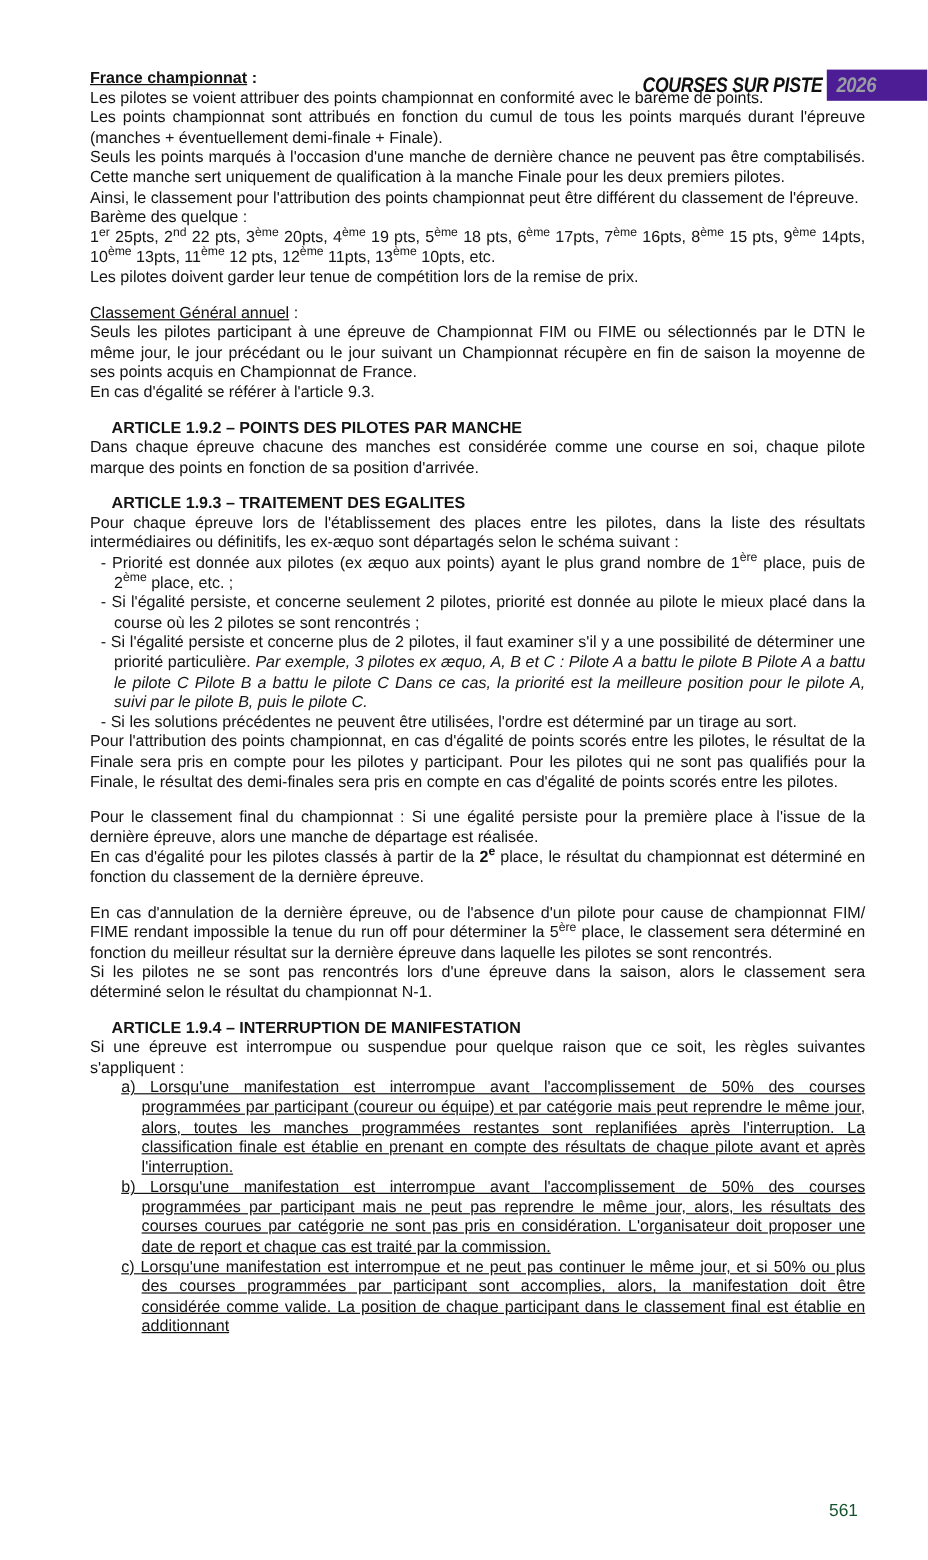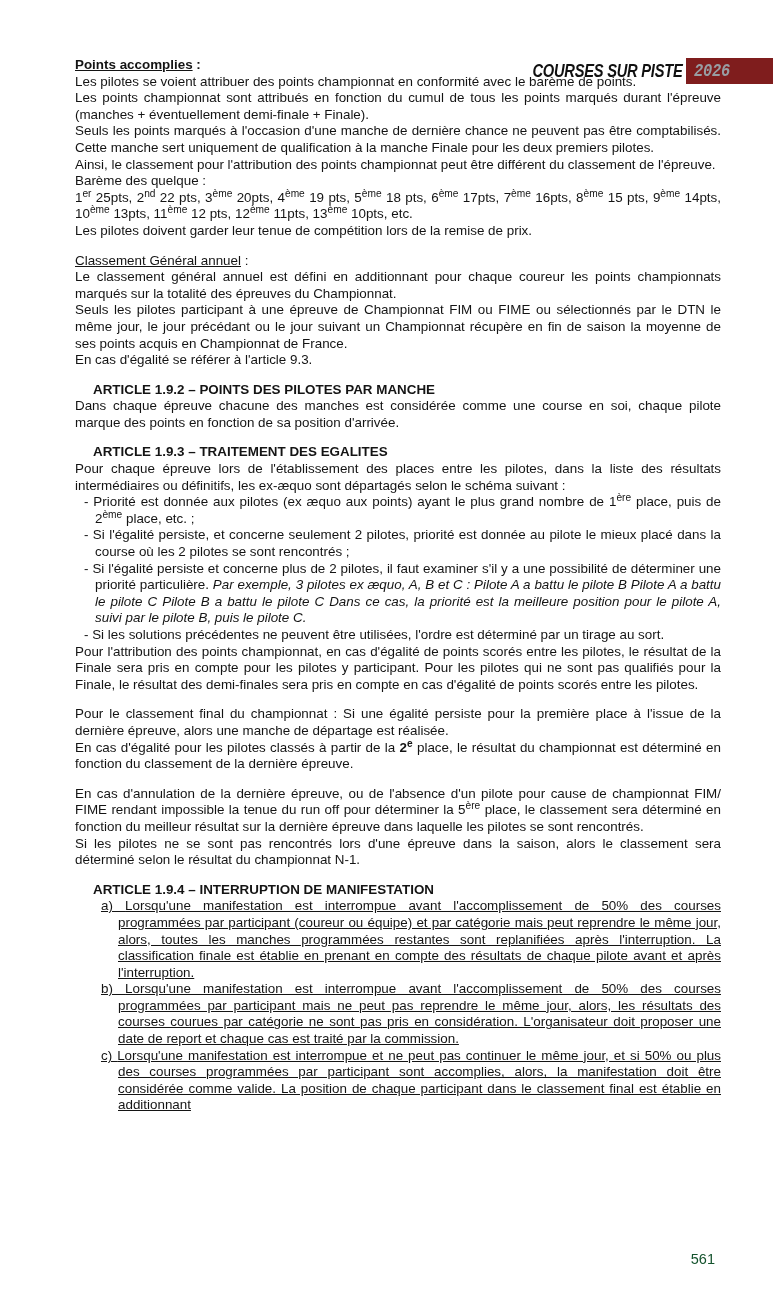--- a/index.html
+++ b/index.html
@@ -32,37 +32,36 @@
 
   .page-number{position:absolute;top:1251px;right:58px;font-size:14.5px;color:#14532d;}
 </style>
 </head>
 <body>
 
 <div class="page">
 
   <div class="header">
     <span class="header-title">COURSES SUR PISTE</span>
-    <span class="year-box" style="background: #7f1d1d; font-family: Liberation Mono, monospace;">
+    <span class="year-box" style="background: #4c1d95;">
       <span class="year" style="color: rgb(152, 157, 162);">2026</span>
     </span>
   </div>
 
   <div class="content">
-      <div class="blk heading"><span class="b u">Points accomplies</span><span class="b"> :</span></div>
+      <div class="blk heading"><span class="b u">France championnat</span><span class="b"> :</span></div>
       <div class="blk p"><span>Les pilotes se voient attribuer des points championnat en conformité avec le barème de points.</span></div>
       <div class="blk p"><span>Les points championnat sont attribués en fonction du cumul de tous les points marqués durant l'épreuve (manches + éventuellement demi-finale + Finale).</span></div>
       <div class="blk p"><span>Seuls les points marqués à l'occasion d'une manche de dernière chance ne peuvent pas être comptabilisés. Cette manche sert uniquement de qualification à la manche Finale pour les deux premiers pilotes.</span></div>
       <div class="blk p"><span>Ainsi, le classement pour l'attribution des points championnat peut être différent du classement de l'épreuve.</span></div>
       <div class="blk p"><span>Barème des quelque :</span></div>
       <div class="blk p"><span>1</span><sup>er</sup><span> 25pts, 2</span><sup>nd</sup><span> 22 pts, 3</span><sup>ème</sup><span> 20pts, 4</span><sup>ème</sup><span> 19 pts, 5</span><sup>ème</sup><span> 18 pts, 6</span><sup>ème</sup><span> 17pts, 7</span><sup>ème</sup><span> 16pts, 8</span><sup>ème</sup><span> 15 pts, 9</span><sup>ème</sup><span> 14pts, 10</span><sup>ème</sup><span> 13pts, 11</span><sup>ème</sup><span> 12 pts, 12</span><sup>ème</sup><span> 11pts, 13</span><sup>ème</sup><span> 10pts, etc.</span></div>
       <div class="blk p"><span>Les pilotes doivent garder leur tenue de compétition lors de la remise de prix.</span></div>
       <div class="gap" style="height: 13px;"></div>
       <div class="blk heading"><span class="u">Classement Général annuel</span><span> :</span></div>
-      <div class="blk p"><span>Le classement général annuel est défini en additionnant pour chaque coureur les points championnats marqués sur la totalité des épreuves du Championnat.</span></div>
       <div class="blk p"><span>Seuls les pilotes participant à une épreuve de Championnat FIM ou FIME ou sélectionnés par le DTN le même jour, le jour précédant ou le jour suivant un Championnat récupère en fin de saison la moyenne de ses points acquis en Championnat de France.</span></div>
       <div class="blk p"><span>En cas d'égalité se référer à l'article 9.3.</span></div>
       <div class="gap" style="height: 13px;"></div>
       <div class="blk article"><span>ARTICLE 1.9.2 – POINTS DES PILOTES PAR MANCHE</span></div>
       <div class="blk p"><span>Dans chaque épreuve chacune des manches est considérée comme une course en soi, chaque pilote marque des points en fonction de sa position d'arrivée.</span></div>
       <div class="gap" style="height: 13px;"></div>
       <div class="blk article"><span>ARTICLE 1.9.3 – TRAITEMENT DES EGALITES</span></div>
       <div class="blk p"><span>Pour chaque épreuve lors de l'établissement des places entre les pilotes, dans la liste des résultats intermédiaires ou définitifs, les ex-æquo sont départagés selon le schéma suivant :</span></div>
       <div class="blk dash"><span class="marker">- </span><span>Priorité est donnée aux pilotes (ex æquo aux points) ayant le plus grand nombre de 1</span><sup>ère</sup><span> place, puis de 2</span><sup>ème</sup><span> place, etc. ;</span></div>
       <div class="blk dash"><span class="marker">- </span><span>Si l'égalité persiste, et concerne seulement 2 pilotes, priorité est donnée au pilote le mieux placé dans la course où les 2 pilotes se sont rencontrés ;</span></div>
@@ -70,20 +69,21 @@
       <div class="blk dash"><span class="marker">- </span><span>Si les solutions précédentes ne peuvent être utilisées, l'ordre est déterminé par un tirage au sort.</span></div>
       <div class="blk p"><span>Pour l'attribution des points championnat, en cas d'égalité de points scorés entre les pilotes, le résultat de la Finale sera pris en compte pour les pilotes y participant. Pour les pilotes qui ne sont pas qualifiés pour la Finale, le résultat des demi-finales sera pris en compte en cas d'égalité de points scorés entre les pilotes.</span></div>
       <div class="gap" style="height: 13px;"></div>
       <div class="blk p"><span>Pour le classement final du championnat : Si une égalité persiste pour la première place à l'issue de la dernière épreuve, alors une manche de départage est réalisée.</span></div>
       <div class="blk p"><span>En cas d'égalité pour les pilotes classés à partir de la </span><span class="b">2</span><sup class="b">e</sup><span> place, le résultat du championnat est déterminé en fonction du classement de la dernière épreuve.</span></div>
       <div class="gap" style="height: 13px;"></div>
       <div class="blk p"><span>En cas d'annulation de la dernière épreuve, ou de l'absence d'un pilote pour cause de championnat FIM/ FIME rendant impossible la tenue du run off pour déterminer la 5</span><sup>ère</sup><span> place, le classement sera déterminé en fonction du meilleur résultat sur la dernière épreuve dans laquelle les pilotes se sont rencontrés.</span></div>
       <div class="blk p"><span>Si les pilotes ne se sont pas rencontrés lors d'une épreuve dans la saison, alors le classement sera déterminé selon le résultat du championnat N-1.</span></div>
       <div class="gap" style="height: 13px;"></div>
       <div class="blk article"><span>ARTICLE 1.9.4 – INTERRUPTION DE MANIFESTATION</span></div>
+      <div class="blk p"><span>Si une épreuve est interrompue ou suspendue pour quelque raison que ce soit, les règles suivantes s'appliquent :</span></div>
       <div class="blk alpha"><span class="marker">a) </span><span>Lorsqu'une manifestation est interrompue avant l'accomplissement de 50% des courses programmées par participant (coureur ou équipe) et par catégorie mais peut reprendre le même jour, alors, toutes les manches programmées restantes sont replanifiées après l'interruption. La classification finale est établie en prenant en compte des résultats de chaque pilote avant et après l'interruption.</span></div>
       <div class="blk alpha"><span class="marker">b) </span><span>Lorsqu'une manifestation est interrompue avant l'accomplissement de 50% des courses programmées par participant mais ne peut pas reprendre le même jour, alors, les résultats des courses courues par catégorie ne sont pas pris en considération. L'organisateur doit proposer une date de report et chaque cas est traité par la commission.</span></div>
       <div class="blk alpha"><span class="marker">c) </span><span>Lorsqu'une manifestation est interrompue et ne peut pas continuer le même jour, et si 50% ou plus des courses programmées par participant sont accomplies, alors, la manifestation doit être considérée comme valide. La position de chaque participant dans le classement final est établie en additionnant</span></div>
     </div>
 
   <div class="page-number">561</div>
 
 </div>
 
 </body></html>

